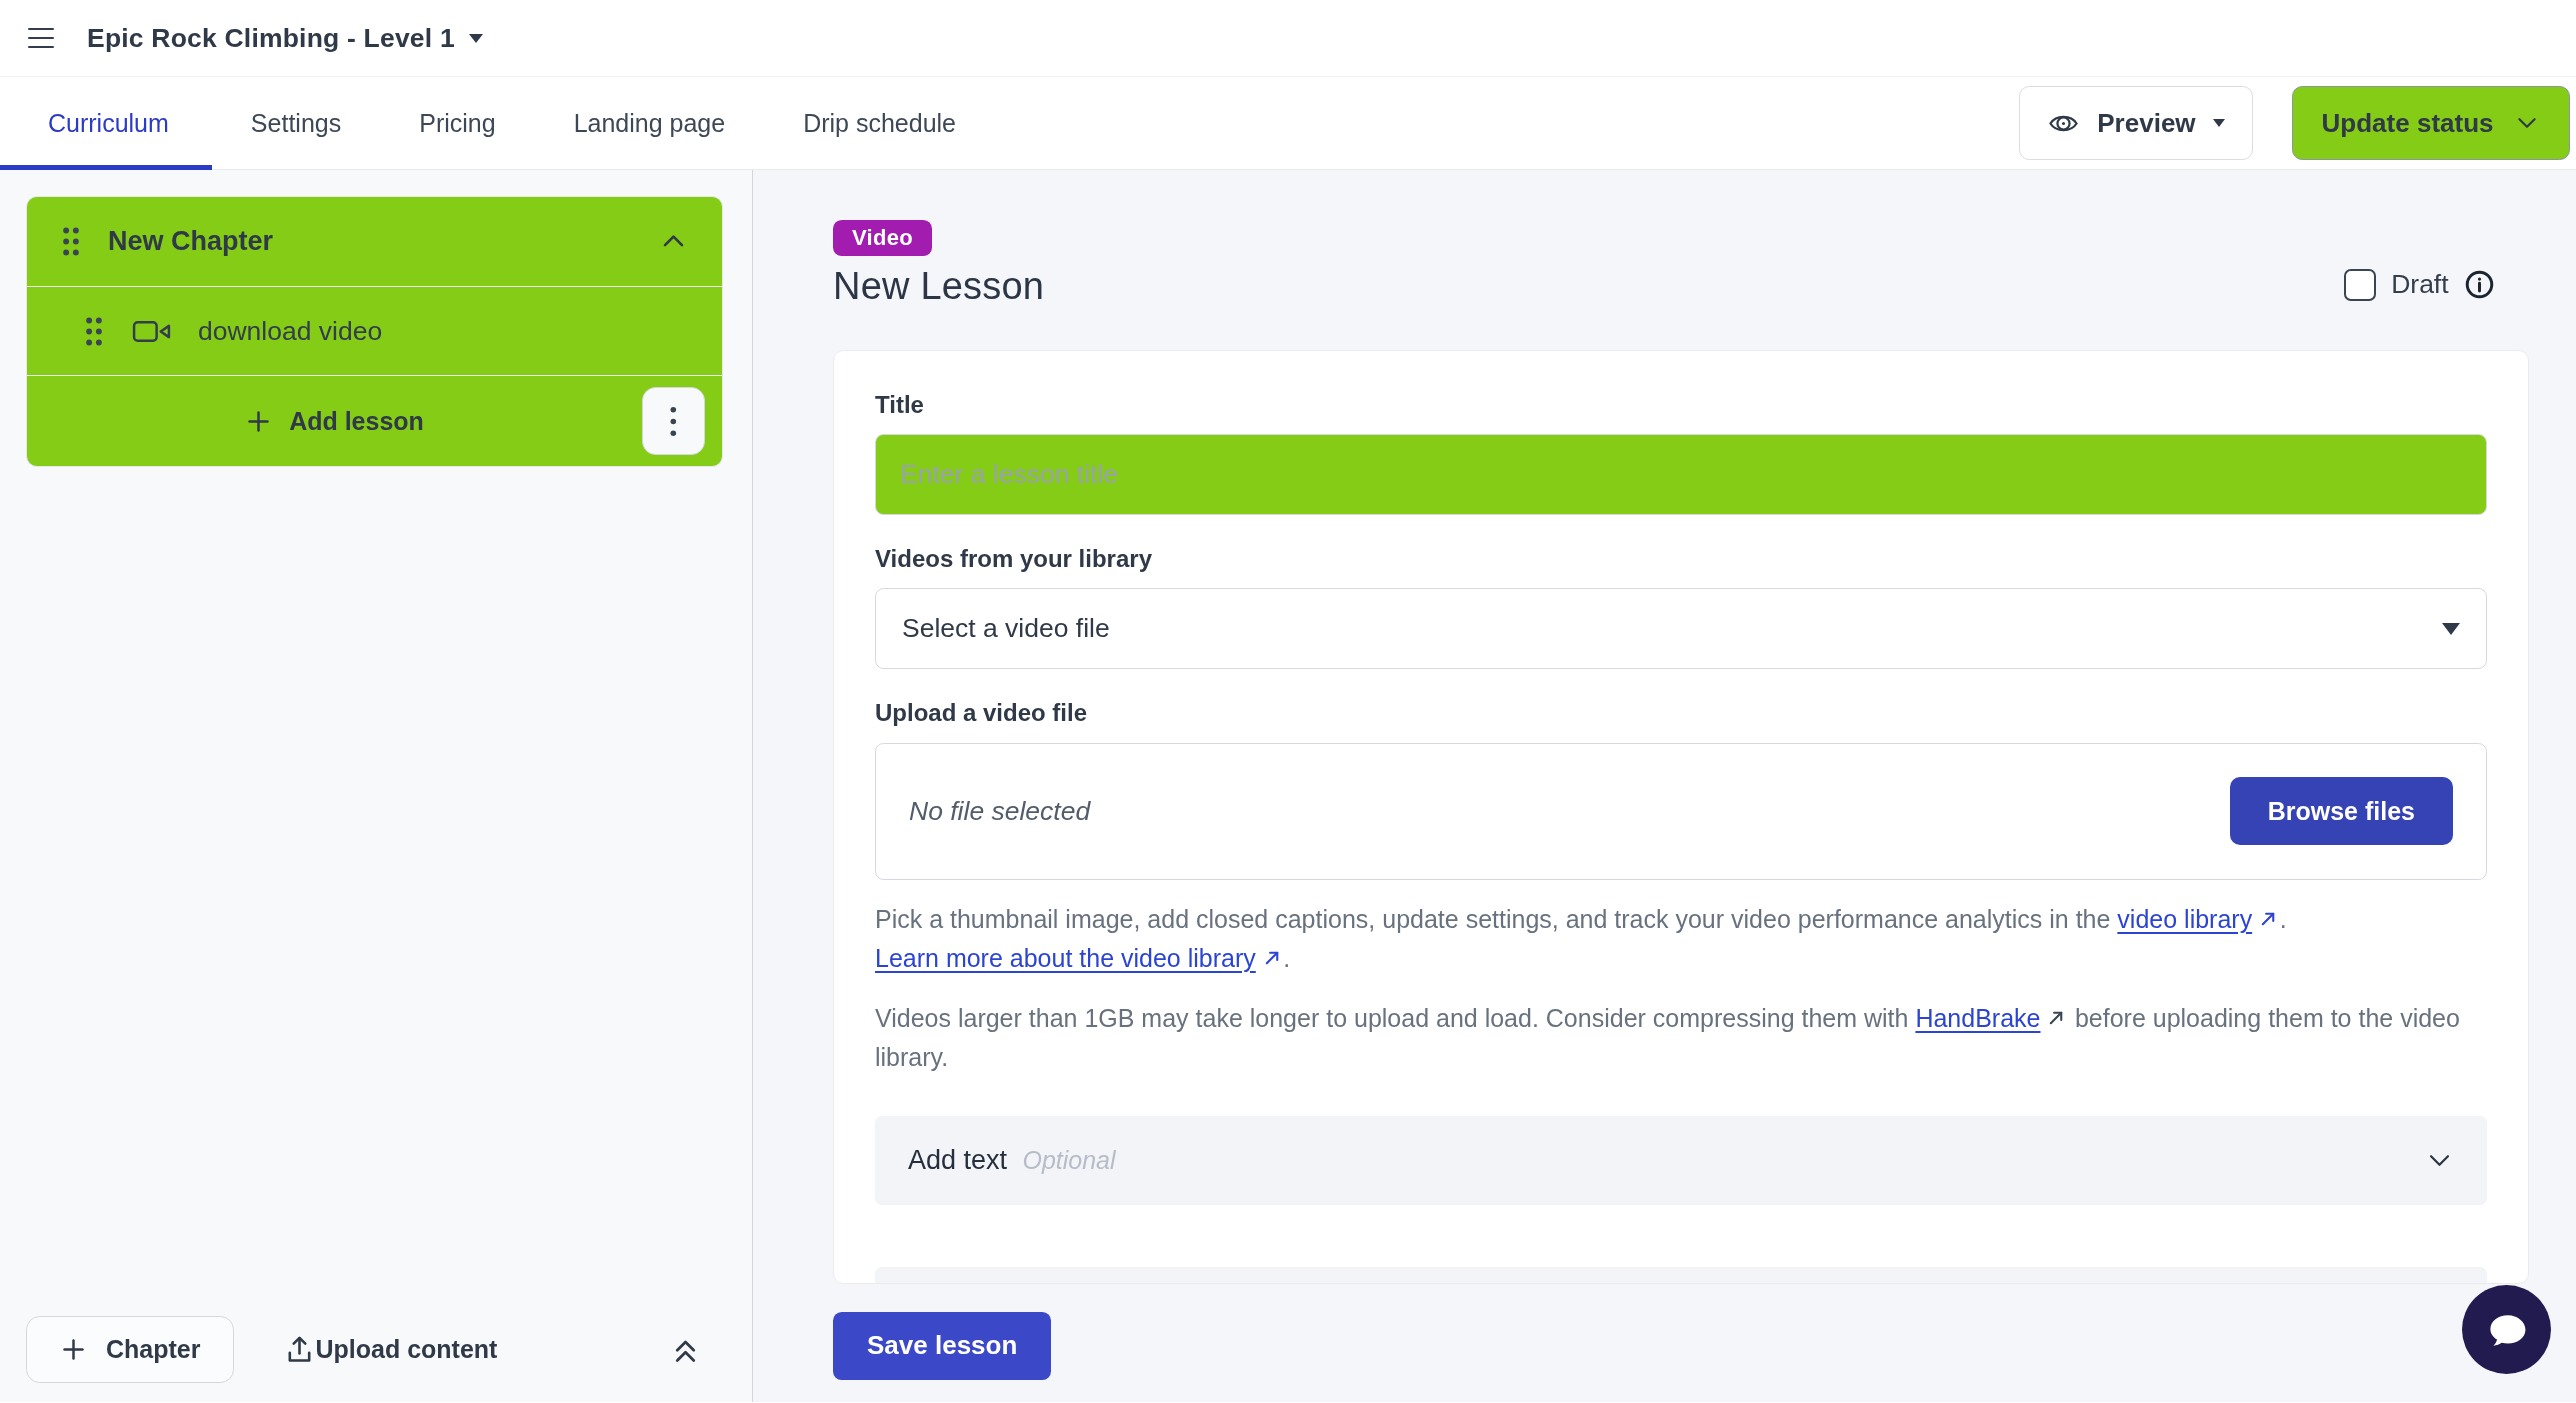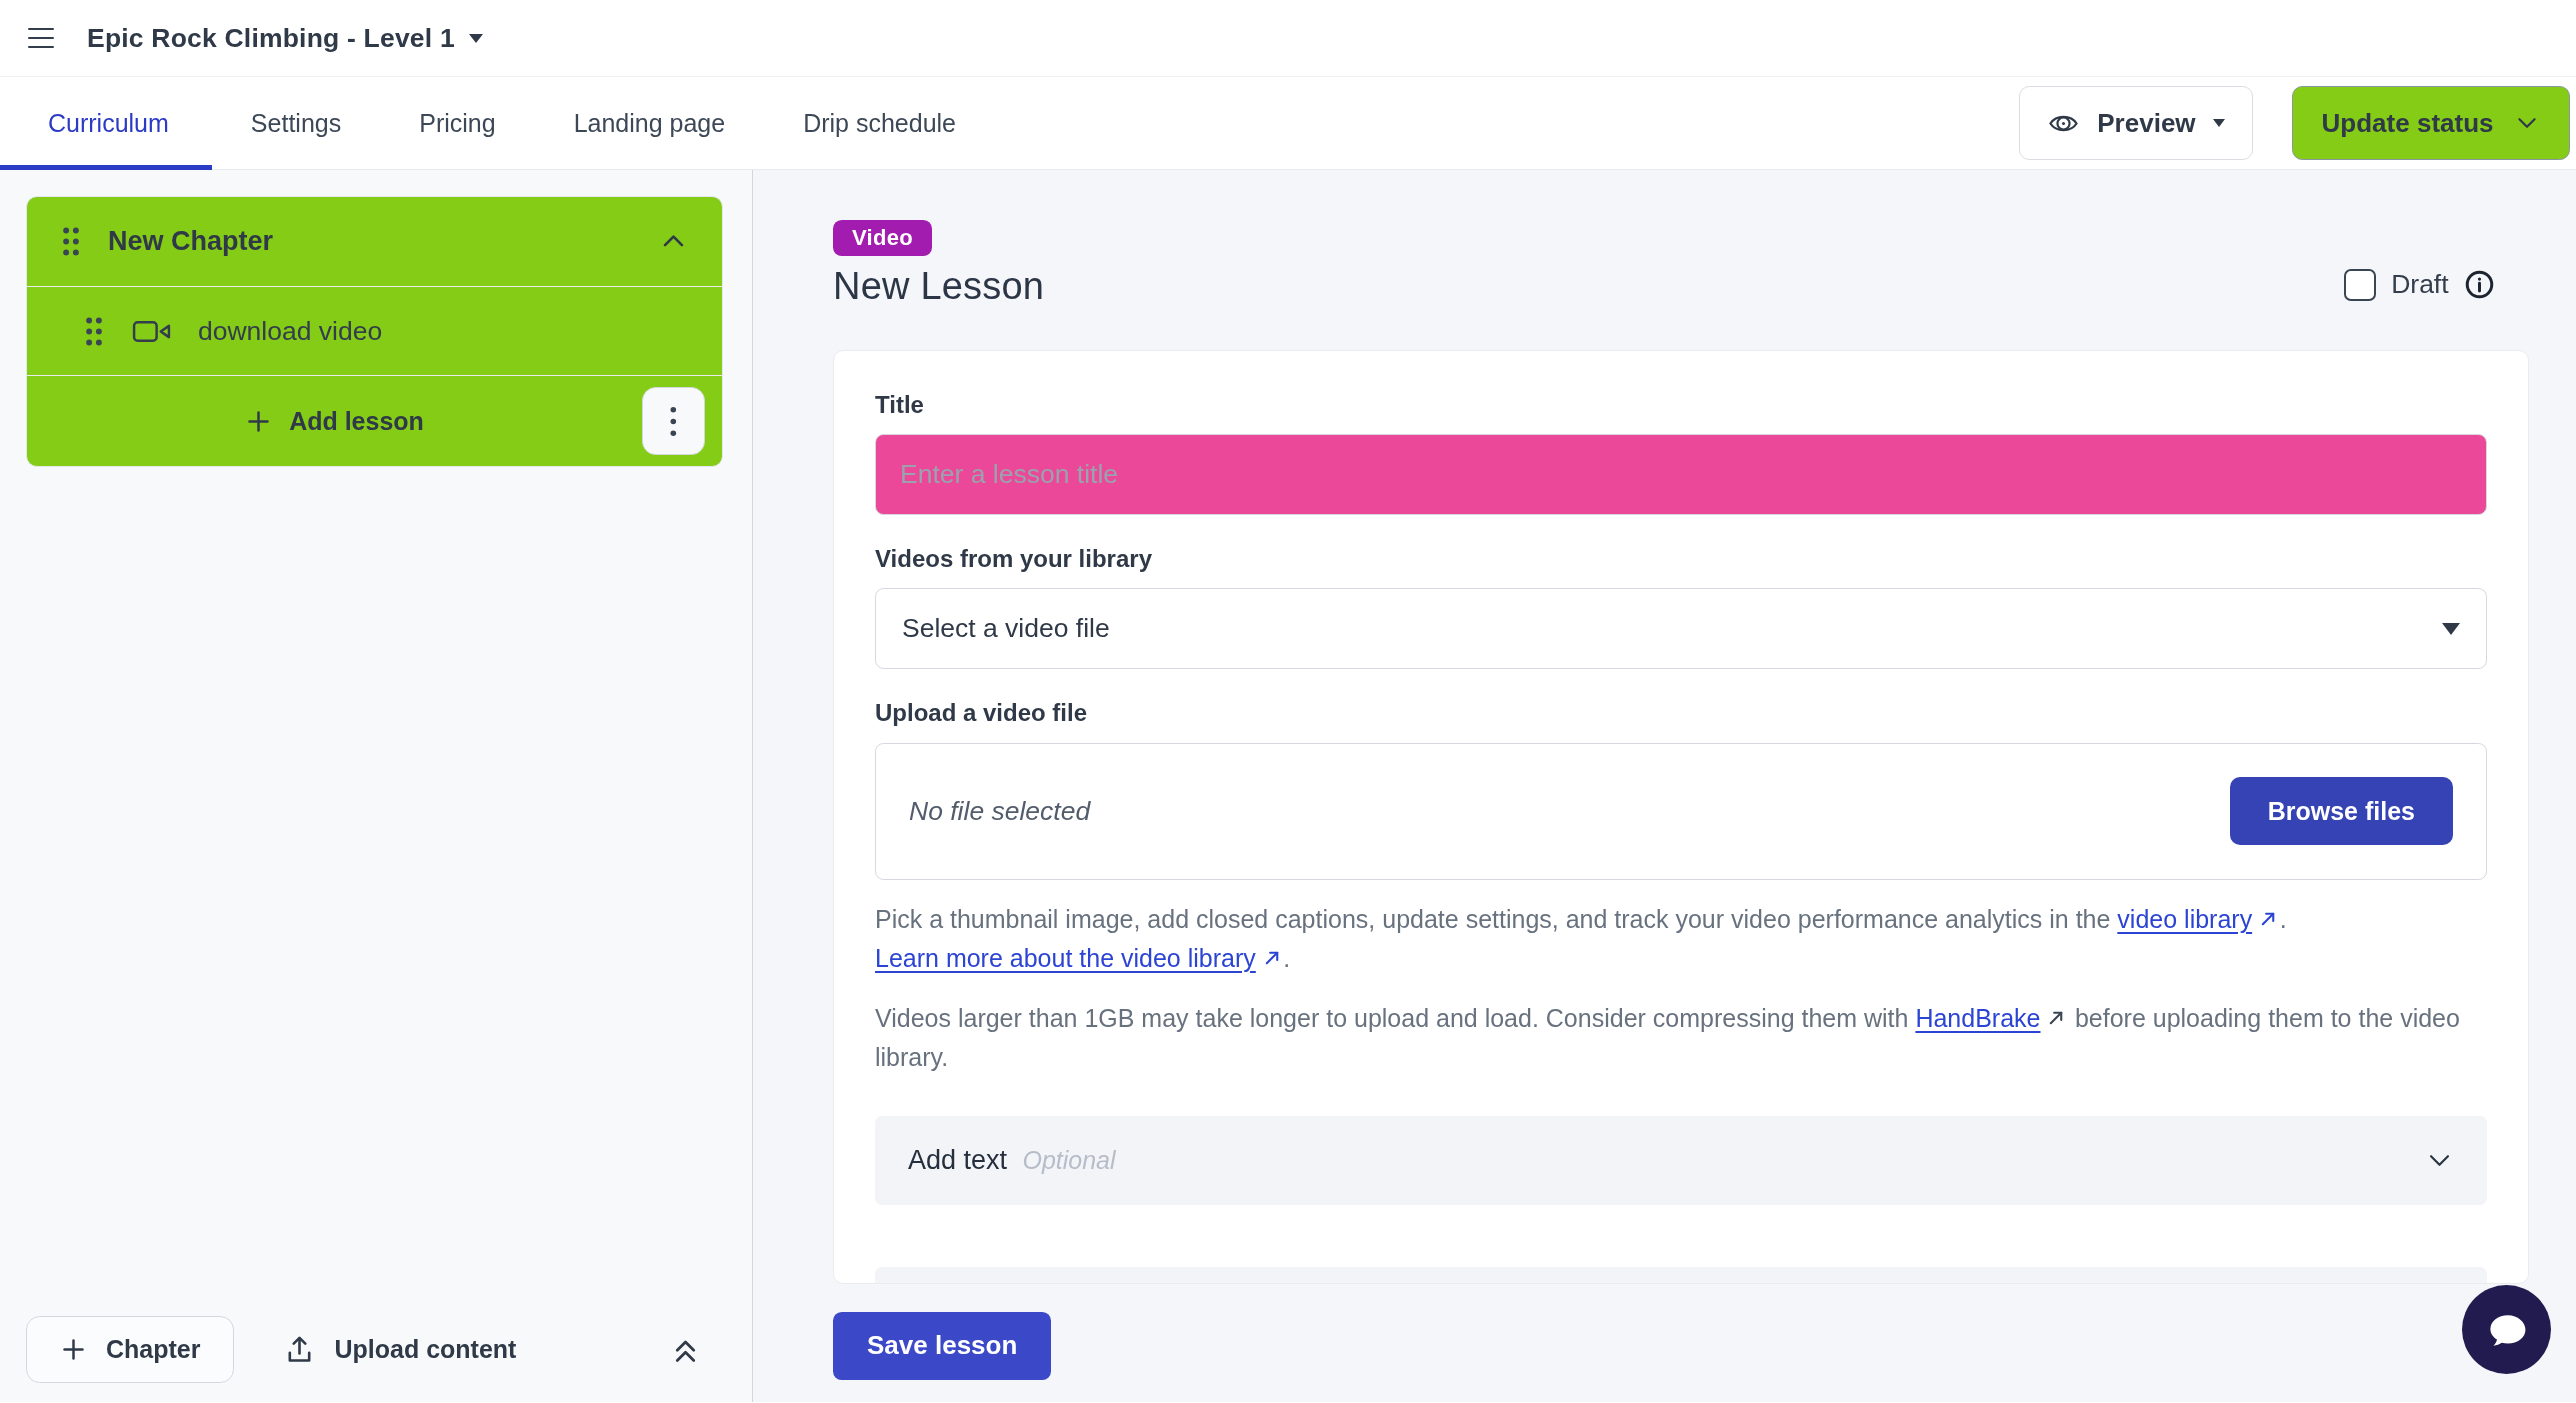--- a/index.html
+++ b/index.html
@@ -76,21 +76,21 @@
   }
   .sidebar-footer {
     position:absolute; left:0; right:0; bottom:0; height:106px;
     display:flex; align-items:center; padding:0 50px 0 26px; gap:50px;
   }
   .btn-chapter {
     height:67px; padding:0 33px; background:#fbfcfd; border:1.7px solid #d4d8dd; border-radius:13.7px;
     display:flex; align-items:center; gap:19px; cursor:pointer;
   }
   .btn-chapter .label { font-size:25px; font-weight:700; color:#2f3947; }
-  .upload-content { display:flex; align-items:center; gap:19px; cursor:pointer; }
+  .upload-content { display:flex; align-items:center; cursor:pointer; }
   .upload-content .label { font-size:25px; font-weight:700; color:#2f3947; }
   .collapse-all { margin-left:auto; cursor:pointer; }
 
   
   .main { flex:1; background:#f5f6f9; padding:50px 47px 0 80px; position:relative; overflow:hidden; }
   .main-header { position:relative; margin-bottom:42px; }
   .type-badge {
     display:inline-block; background:#a21caf; color:#fff; font-size:22px; font-weight:600;
     padding:5px 19px; border-radius:8.6px; letter-spacing:0.3px;
   }
@@ -103,21 +103,21 @@
   .draft-label { font-size:26.5px; color:#333d4c; }
 
   .form-card {
     background:#fff; border:0.9px solid #e9ebef; border-radius:10.3px;
     height:934px; padding:40px 41px 0 41px; overflow:hidden;
   }
   .field-label { font-size:24px; font-weight:700; color:#2f3947; margin-bottom:15.4px; }
   .text-input {
     width:100%; height:81px; border:1.7px solid #d5d8de; border-radius:8.6px;
     font-family:"Liberation Sans", sans-serif; font-size:26.5px; color:#2f3947;
-    padding:4px 24px; background:#ec4899; outline:none; margin-bottom:30px;
+    padding:4px 24px; background:#84cc16; outline:none; margin-bottom:30px;
   }
   .text-input::placeholder { color:#9aa2ae; }
   .select-box {
     height:81px; border:1.7px solid #d5d8de; border-radius:8.6px; background:#fff;
     display:flex; align-items:center; justify-content:space-between; padding:0 26px;
     font-size:26.5px; color:#2f3947; cursor:pointer; margin-bottom:30px;
   }
   .select-caret { width:0; height:0; border-left:9.4px solid transparent; border-right:9.4px solid transparent; border-top:12px solid #2f3947; }
   .upload-box {
     height:137px; border:1.7px solid #d5d8de; border-radius:8.6px; background:#fff;

